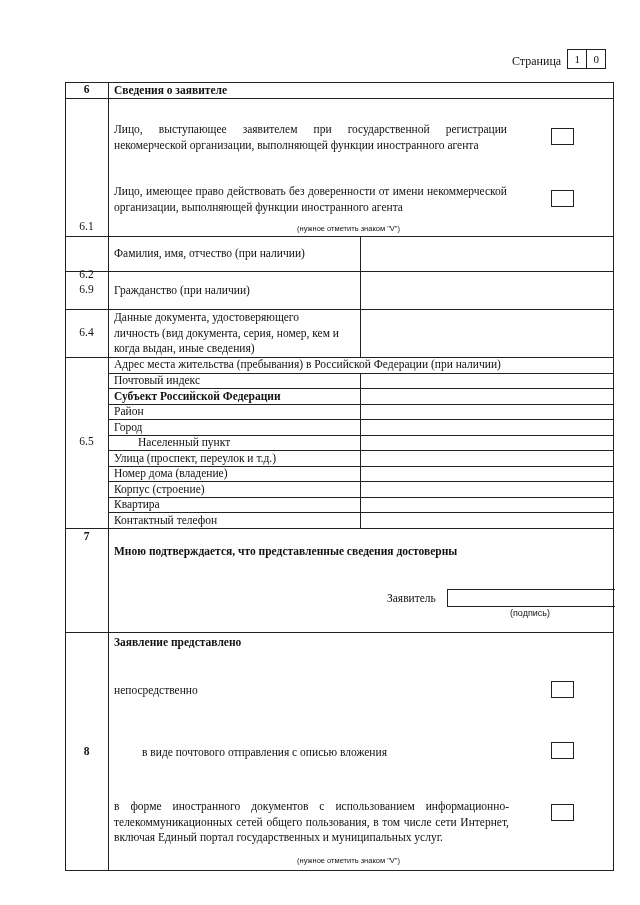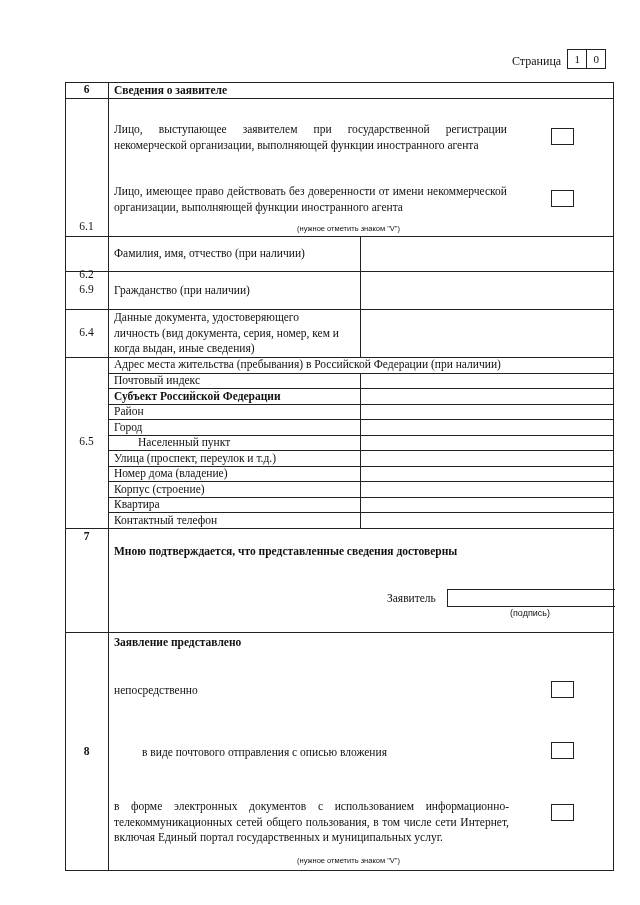--- a/index.html
+++ b/index.html
@@ -112,15 +112,15 @@
 <div class="txt" style="left:387px; top:591px;">Заявитель</div>
 <div class="sig-box"></div>
 <div class="note" style="left:510px; top:608px; font-size:9px;">(подпись)</div>
 
 <div class="txt bold" style="left:114px; top:635px;">Заявление представлено</div>
 <div class="txt" style="left:114px; top:683px;">непосредственно</div>
 <div class="chk" style="left:551px; top:681px;"></div>
 <div class="num bold" style="top:745px;">8</div>
 <div class="txt" style="left:114px; top:745px;margin-left:28px;">в виде почтового отправления с описью вложения</div>
 <div class="chk" style="left:551px; top:742px;"></div>
-<div class="txt just" style="left:114px; top:791px; width:395px;">в форме электронных документов с использованием информационно-телекоммуникационных сетей общего пользования, в том числе сети Интернет, включая Единый портал государственных и муниципальных услуг.</div>
+<div class="txt just" style="left:114px; top:791px; width:395px;">в форме иностранного документов с использованием информационно-телекоммуникационных сетей общего пользования, в том числе сети Интернет, включая Единый портал государственных и муниципальных услуг.</div>
 <div class="chk" style="left:551px; top:804px;"></div>
 <div class="note" style="left:297px; top:856px;">(нужное отметить знаком "V")</div>
 
 </body></html>

